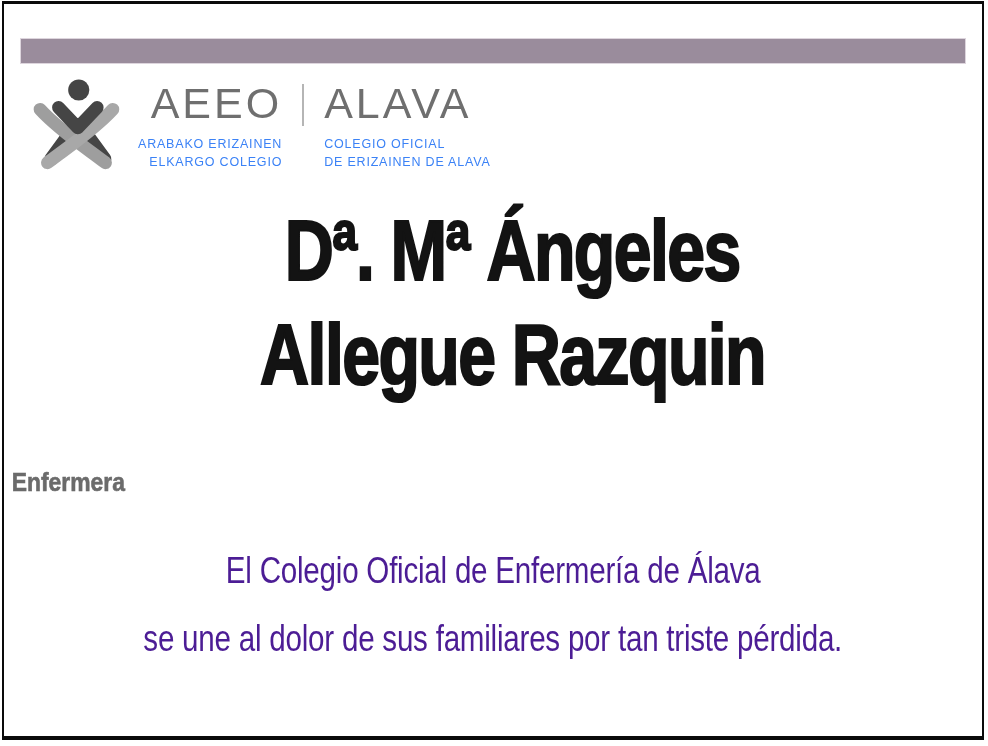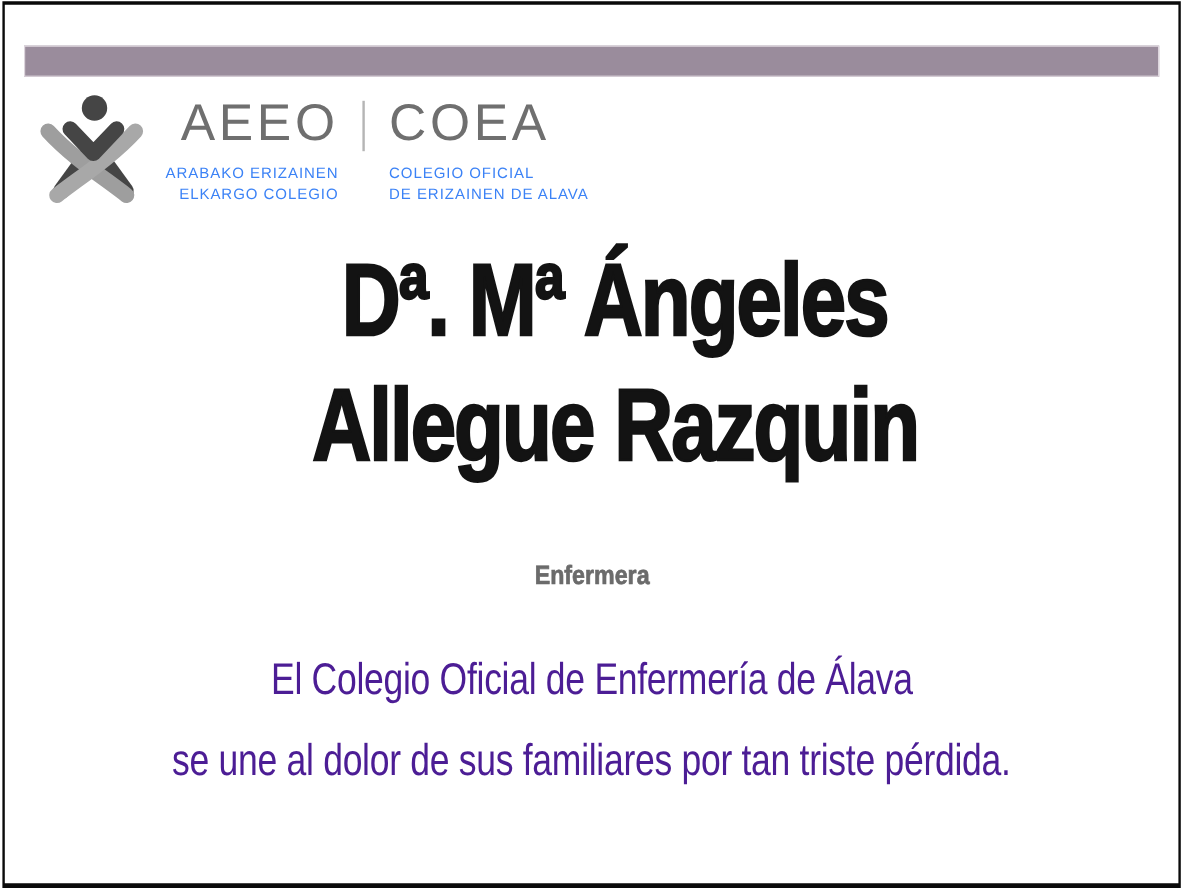--- a/index.html
+++ b/index.html
@@ -69,22 +69,21 @@
   }
   .name-line {
     display: inline-block;
     transform: scaleX(0.80);
     letter-spacing: -2px;
     white-space: nowrap;
     -webkit-text-stroke: 2.2px #131313;
   }
   .role-block {
     margin-top: 60px;
-    text-align: center;
-    font-size: 22px;
+    font-size: 26px;
     font-weight: bold;
     color: #6b6b6b;
   }
   .role-line {
     display: inline-block;
     transform: scaleX(0.88);
     -webkit-text-stroke: 0.6px #6b6b6b;
     white-space: nowrap;
   }
   .message-line {
@@ -127,21 +126,21 @@
     <div class="brand">
       <div class="brand-col left">
         <div class="acronym">AEEO</div>
         <div class="caption">
           <div>ARABAKO ERIZAINEN</div>
           <div>ELKARGO COLEGIO</div>
         </div>
       </div>
       <div class="brand-divider"></div>
       <div class="brand-col right">
-        <div class="acronym">COEA</div>
+        <div class="acronym">ALAVA</div>
         <div class="caption">
           <div>COLEGIO OFICIAL</div>
           <div>DE ERIZAINEN DE ALAVA</div>
         </div>
       </div>
     </div>
   </div>
 
   <div class="name-block">
     <div><span class="name-line">Dª. Mª Ángeles</span></div>

